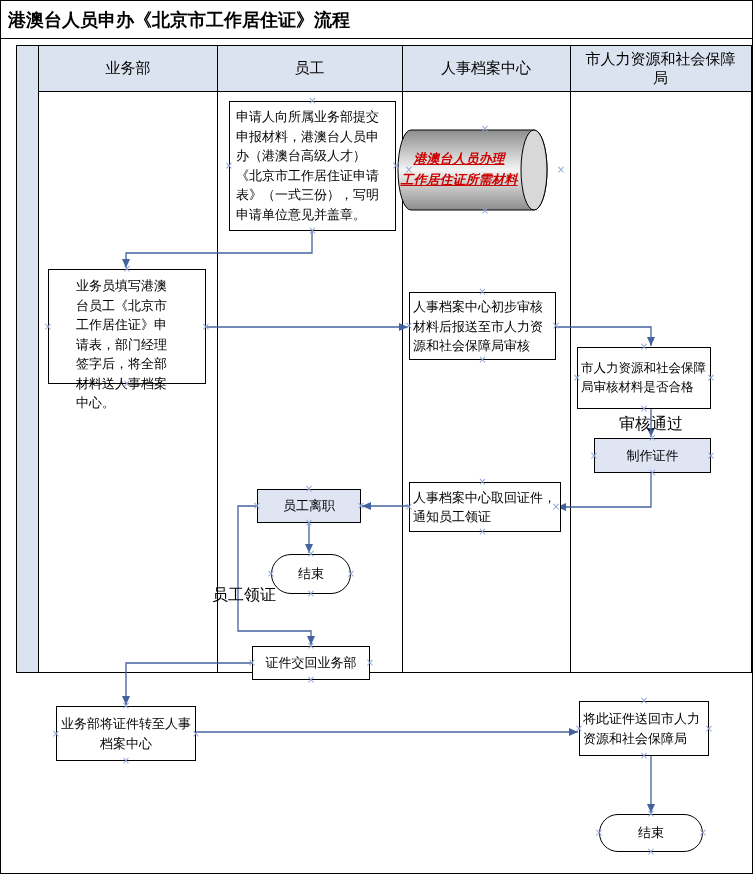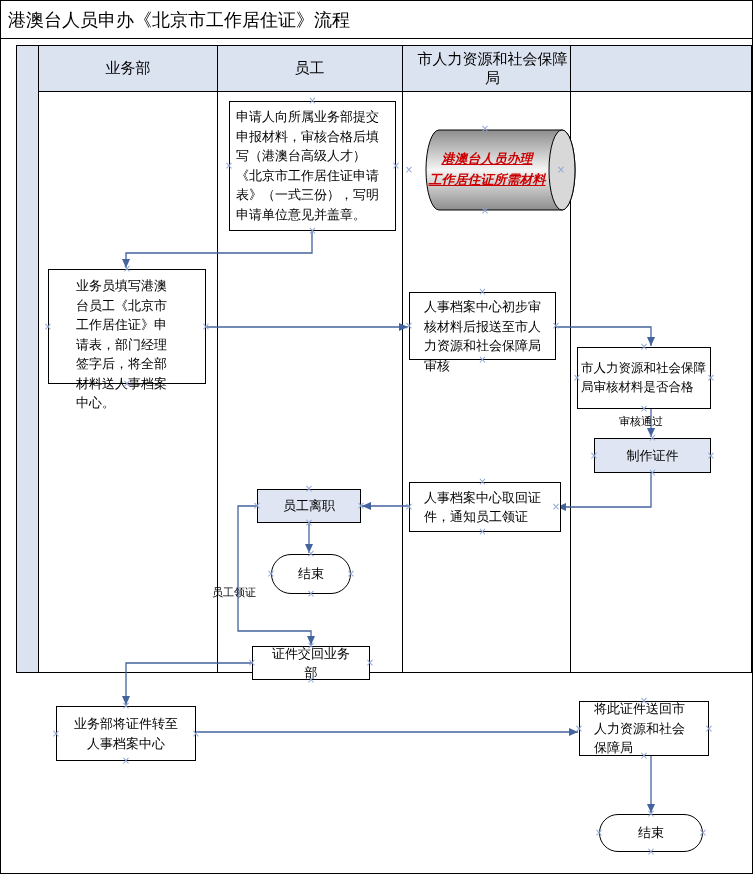--- a/index.html
+++ b/index.html
@@ -5,42 +5,42 @@
   :root{
     --lane:#dce3f0; --accent:#dfe5f2; --conn:#44639e; --xmark:#8fa5d6; --dstext:#cc0000;
   }
   html,body{margin:0;padding:0;background:#fff;}
   .canvas{
     position:relative;width:753px;height:874px;box-sizing:border-box;
     border:1px solid #000;background:#fff;overflow:hidden;
     font-family:"Liberation Serif","DejaVu Serif",serif;color:#000;
   }
   .title-bar{position:absolute;left:0;top:0;width:100%;height:38px;border-bottom:1px solid #000;box-sizing:border-box;}
-  .title-text{position:absolute;left:7px;top:7px;font-size:18px;font-weight:normal;white-space:nowrap;}
+  .title-text{position:absolute;left:7px;top:7px;font-size:18px;font-weight:bold;white-space:nowrap;}
   .frame{position:absolute;left:15px;top:44px;width:736px;height:628px;border:1px solid #000;box-sizing:border-box;}
   .strip{position:absolute;left:0;top:0;width:22px;height:100%;background:var(--lane);border-right:1px solid #000;box-sizing:border-box;}
   .headers{position:absolute;left:22px;top:0;width:712px;height:46px;display:flex;background:var(--lane);border-bottom:1px solid #000;box-sizing:border-box;}
   .lane-header{display:flex;align-items:center;justify-content:center;text-align:center;font-size:15px;line-height:1.25;padding:0 14px;box-sizing:border-box;}
   .vline{position:absolute;top:0;bottom:0;width:1px;background:#000;}
   .shape{
     position:absolute;box-sizing:border-box;background:#fff;border:1px solid #000;
-    font-size:13px;line-height:1.5;padding:4px 14px;
+    font-size:13px;line-height:1.5;padding:4px 3px;
   }
   .vcenter{display:flex;align-items:center;}
   .center{display:flex;align-items:center;justify-content:center;text-align:center;}
   .accent{background:var(--accent);text-align:right;}
   .terminator{border-radius:20px;}
   .cyl{position:absolute;}
   .cyl-text{
     position:absolute;left:0;top:0;width:124px;height:100%;
     display:flex;align-items:center;justify-content:center;text-align:center;
     color:var(--dstext);font-weight:bold;font-style:italic;font-size:13px;line-height:1.6;
     white-space:pre-line;text-decoration:underline;
   }
-  .edge-label{position:absolute;font-size:11px;white-space:nowrap;}
+  .edge-label{position:absolute;font-size:16px;white-space:nowrap;}
   svg.connectors{position:absolute;left:0;top:0;pointer-events:none;}
   svg.connectors path.flow{stroke:var(--conn);stroke-width:1.3;fill:none;}
   #arrowhead path{fill:var(--conn);}
   .xmark{
     position:absolute;color:var(--xmark);font-size:10px;line-height:1;
     font-family:"DejaVu Sans",sans-serif;transform:translate(-50%,-50%);pointer-events:none;
   }
 </style>
 </head>
 <body>
@@ -51,20 +51,23 @@
   <div class="title-text">港澳台人员申办《北京市工作居住证》流程</div>
 
   <div class="frame">
     <div class="strip"></div>
     <div class="headers">
       <div class="lane-header" style="width:178px">
           <span>业务部</span>
         </div>
       <div class="lane-header" style="width:185px">
           <span>员工</span>
+        </div>
+      <div class="lane-header" style="width:168px">
+          <span>人事档案中心</span>
         </div>
       <div class="lane-header" style="width:181px">
           <span>市人力资源和社会保障局</span>
         </div>
     </div>
     <div class="vline" style="left:200px"></div>
     <div class="vline" style="left:385px"></div>
     <div class="vline" style="left:553px"></div>
   </div>
 
@@ -83,23 +86,23 @@
     <path class="flow" d="M308,522 L308,552" marker-end="url(#arrowhead)"></path>
     <path class="flow" d="M256,505 L237,505 L237,630 L310,630 L310,644" marker-end="url(#arrowhead)"></path>
     <path class="flow" d="M251,662 L125,662 L125,704" marker-end="url(#arrowhead)"></path>
     <path class="flow" d="M195,731 L577,731" marker-end="url(#arrowhead)"></path>
     <path class="flow" d="M650,755 L650,812" marker-end="url(#arrowhead)"></path>
   </svg>
 
   <div class="edge-label" style="left:618px;top:413px">审核通过</div>
   <div class="edge-label" style="left:211px;top:584px">员工领证</div>
 
-  <div class="shape" style="left:228px;top:100px;width:167px;height:130px;padding:5px 6px">申请人向所属业务部提交申报材料，审核合格后填写（港澳台高级人才）《北京市工作居住证申请表》（一式三份），写明申请单位意见并盖章。</div>
+  <div class="shape" style="left:228px;top:100px;width:167px;height:130px;padding:5px 6px">申请人向所属业务部提交申报材料，港澳台人员申办（港澳台高级人才）《北京市工作居住证申请表》（一式三份），写明申请单位意见并盖章。</div>
 
-  <div class="cyl" style="left:424px;top:128px;width:152px;height:82px">
+  <div class="cyl" style="left:396px;top:128px;width:152px;height:82px">
     <svg width="152" height="82">
       <defs>
         <linearGradient id="cylg" x1="0" y1="0" x2="0" y2="1">
           <stop offset="0" stop-color="#8d8d8d"></stop>
           <stop offset="0.5" stop-color="#f5f5f5"></stop>
           <stop offset="1" stop-color="#8d8d8d"></stop>
         </linearGradient>
       </defs>
       <path d="M14,1 L137,1 A13,40 0 0 1 137,81 L14,81 A13,40 0 0 1 14,1 Z" fill="url(#cylg)" stroke="#000" stroke-width="1"></path>
       <ellipse cx="137" cy="41" rx="13" ry="40" fill="#d8d8d8" stroke="#000" stroke-width="1"></ellipse>

